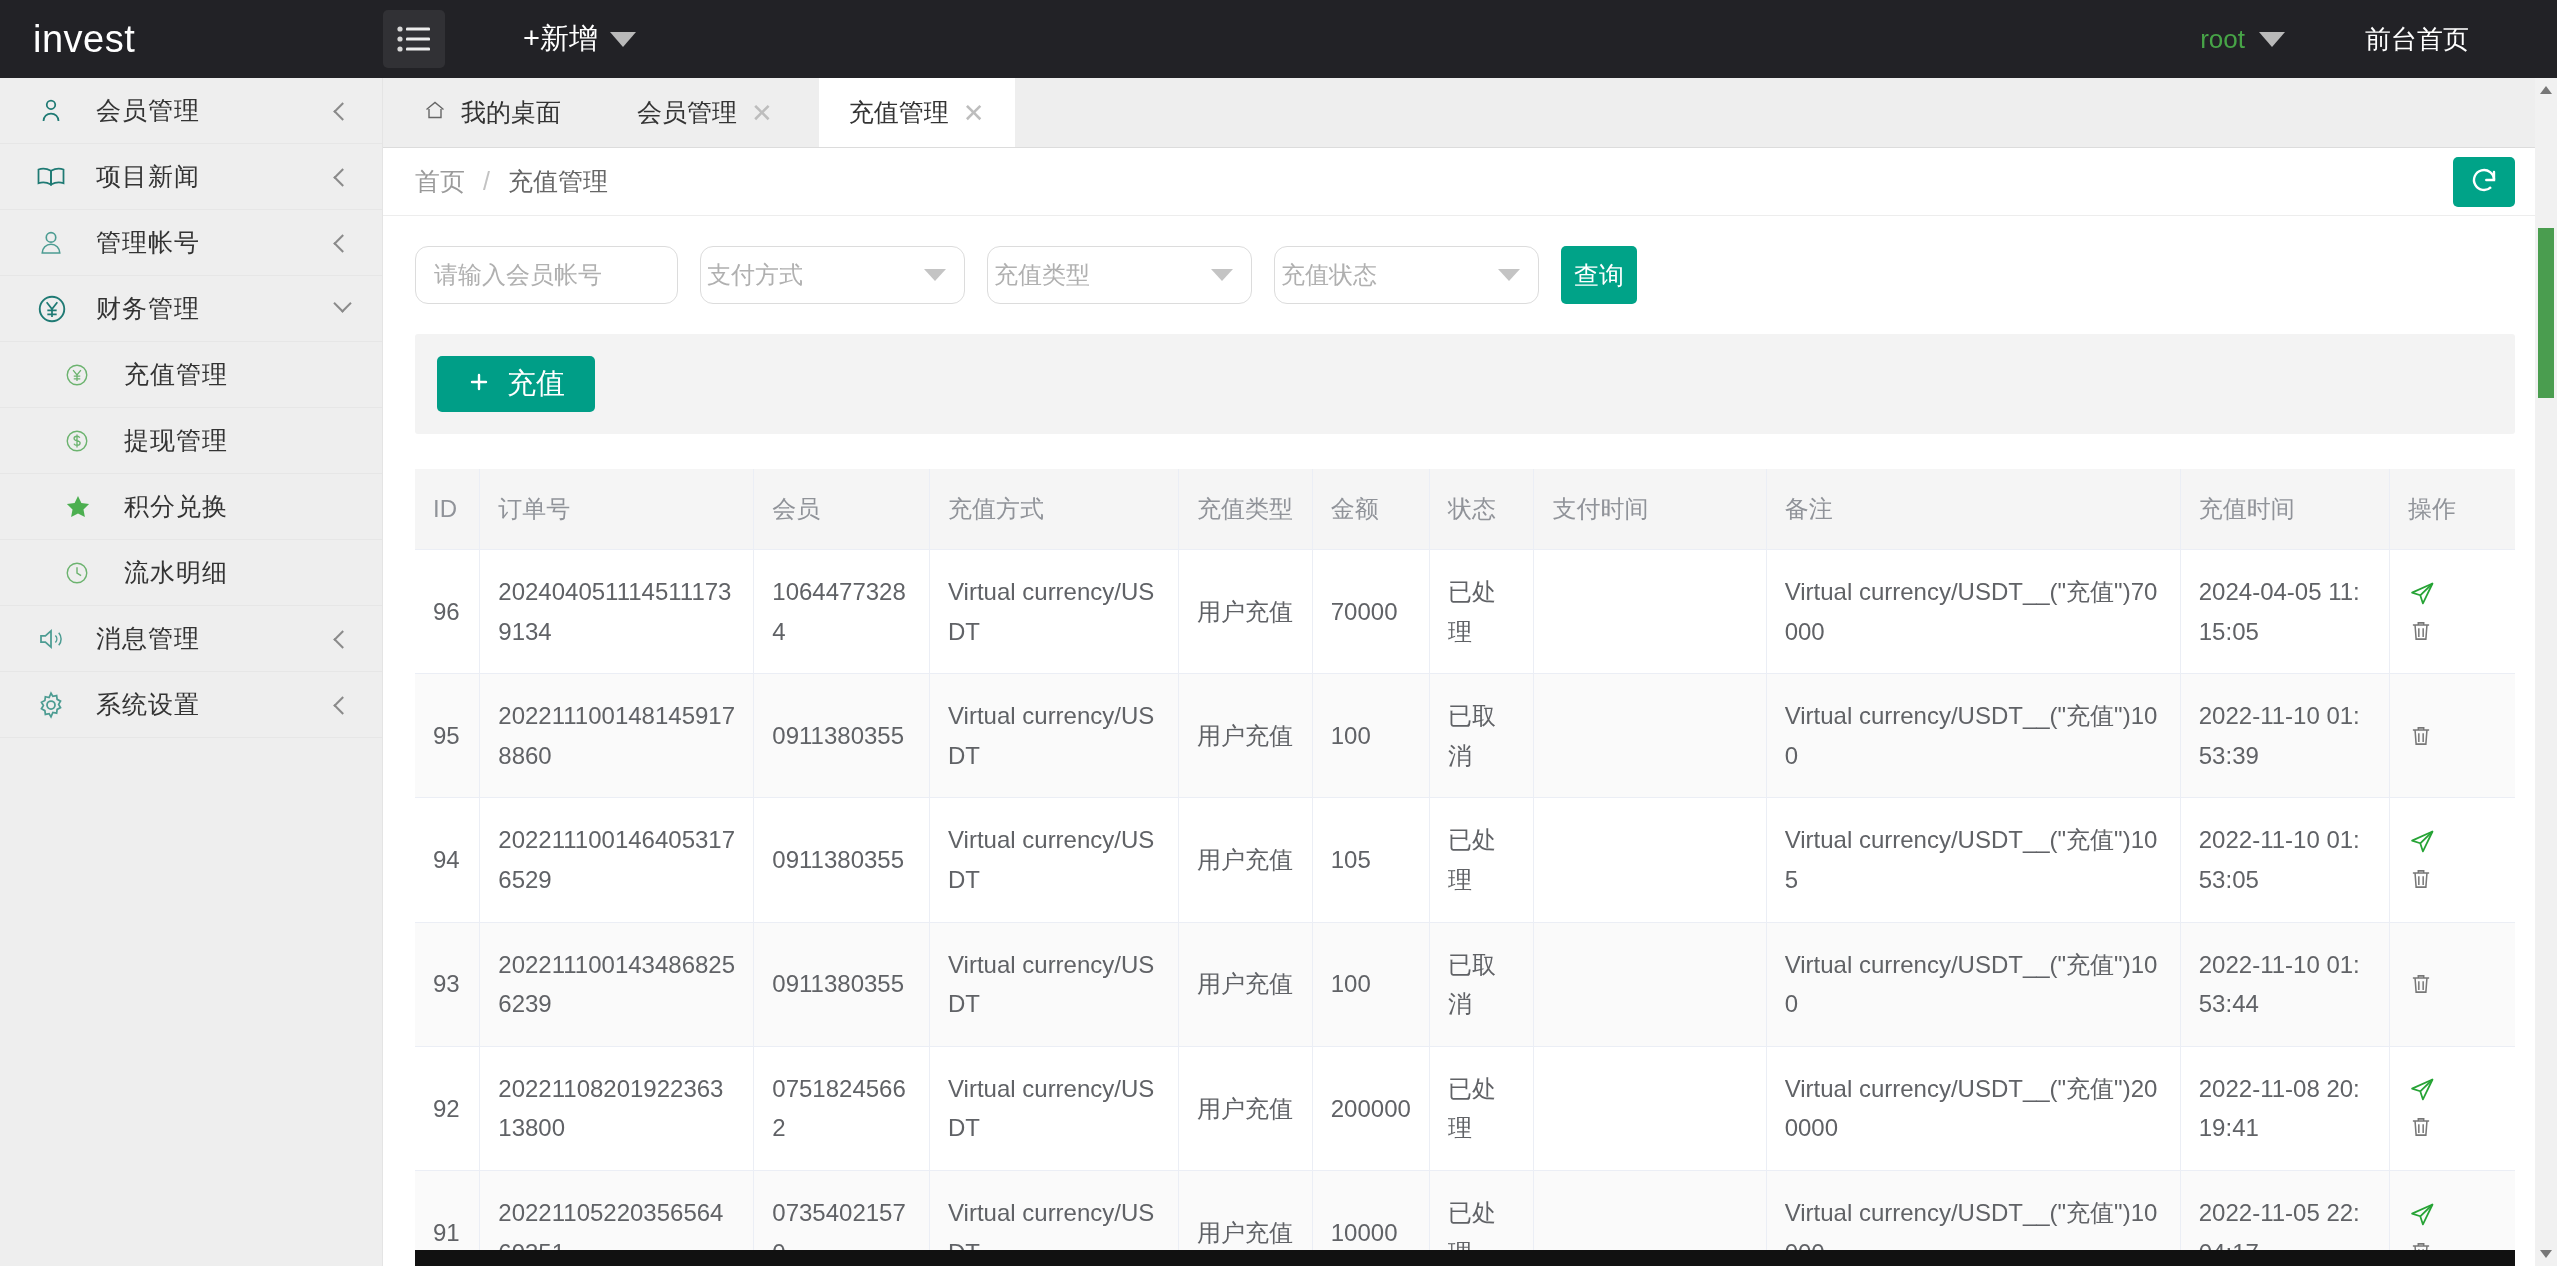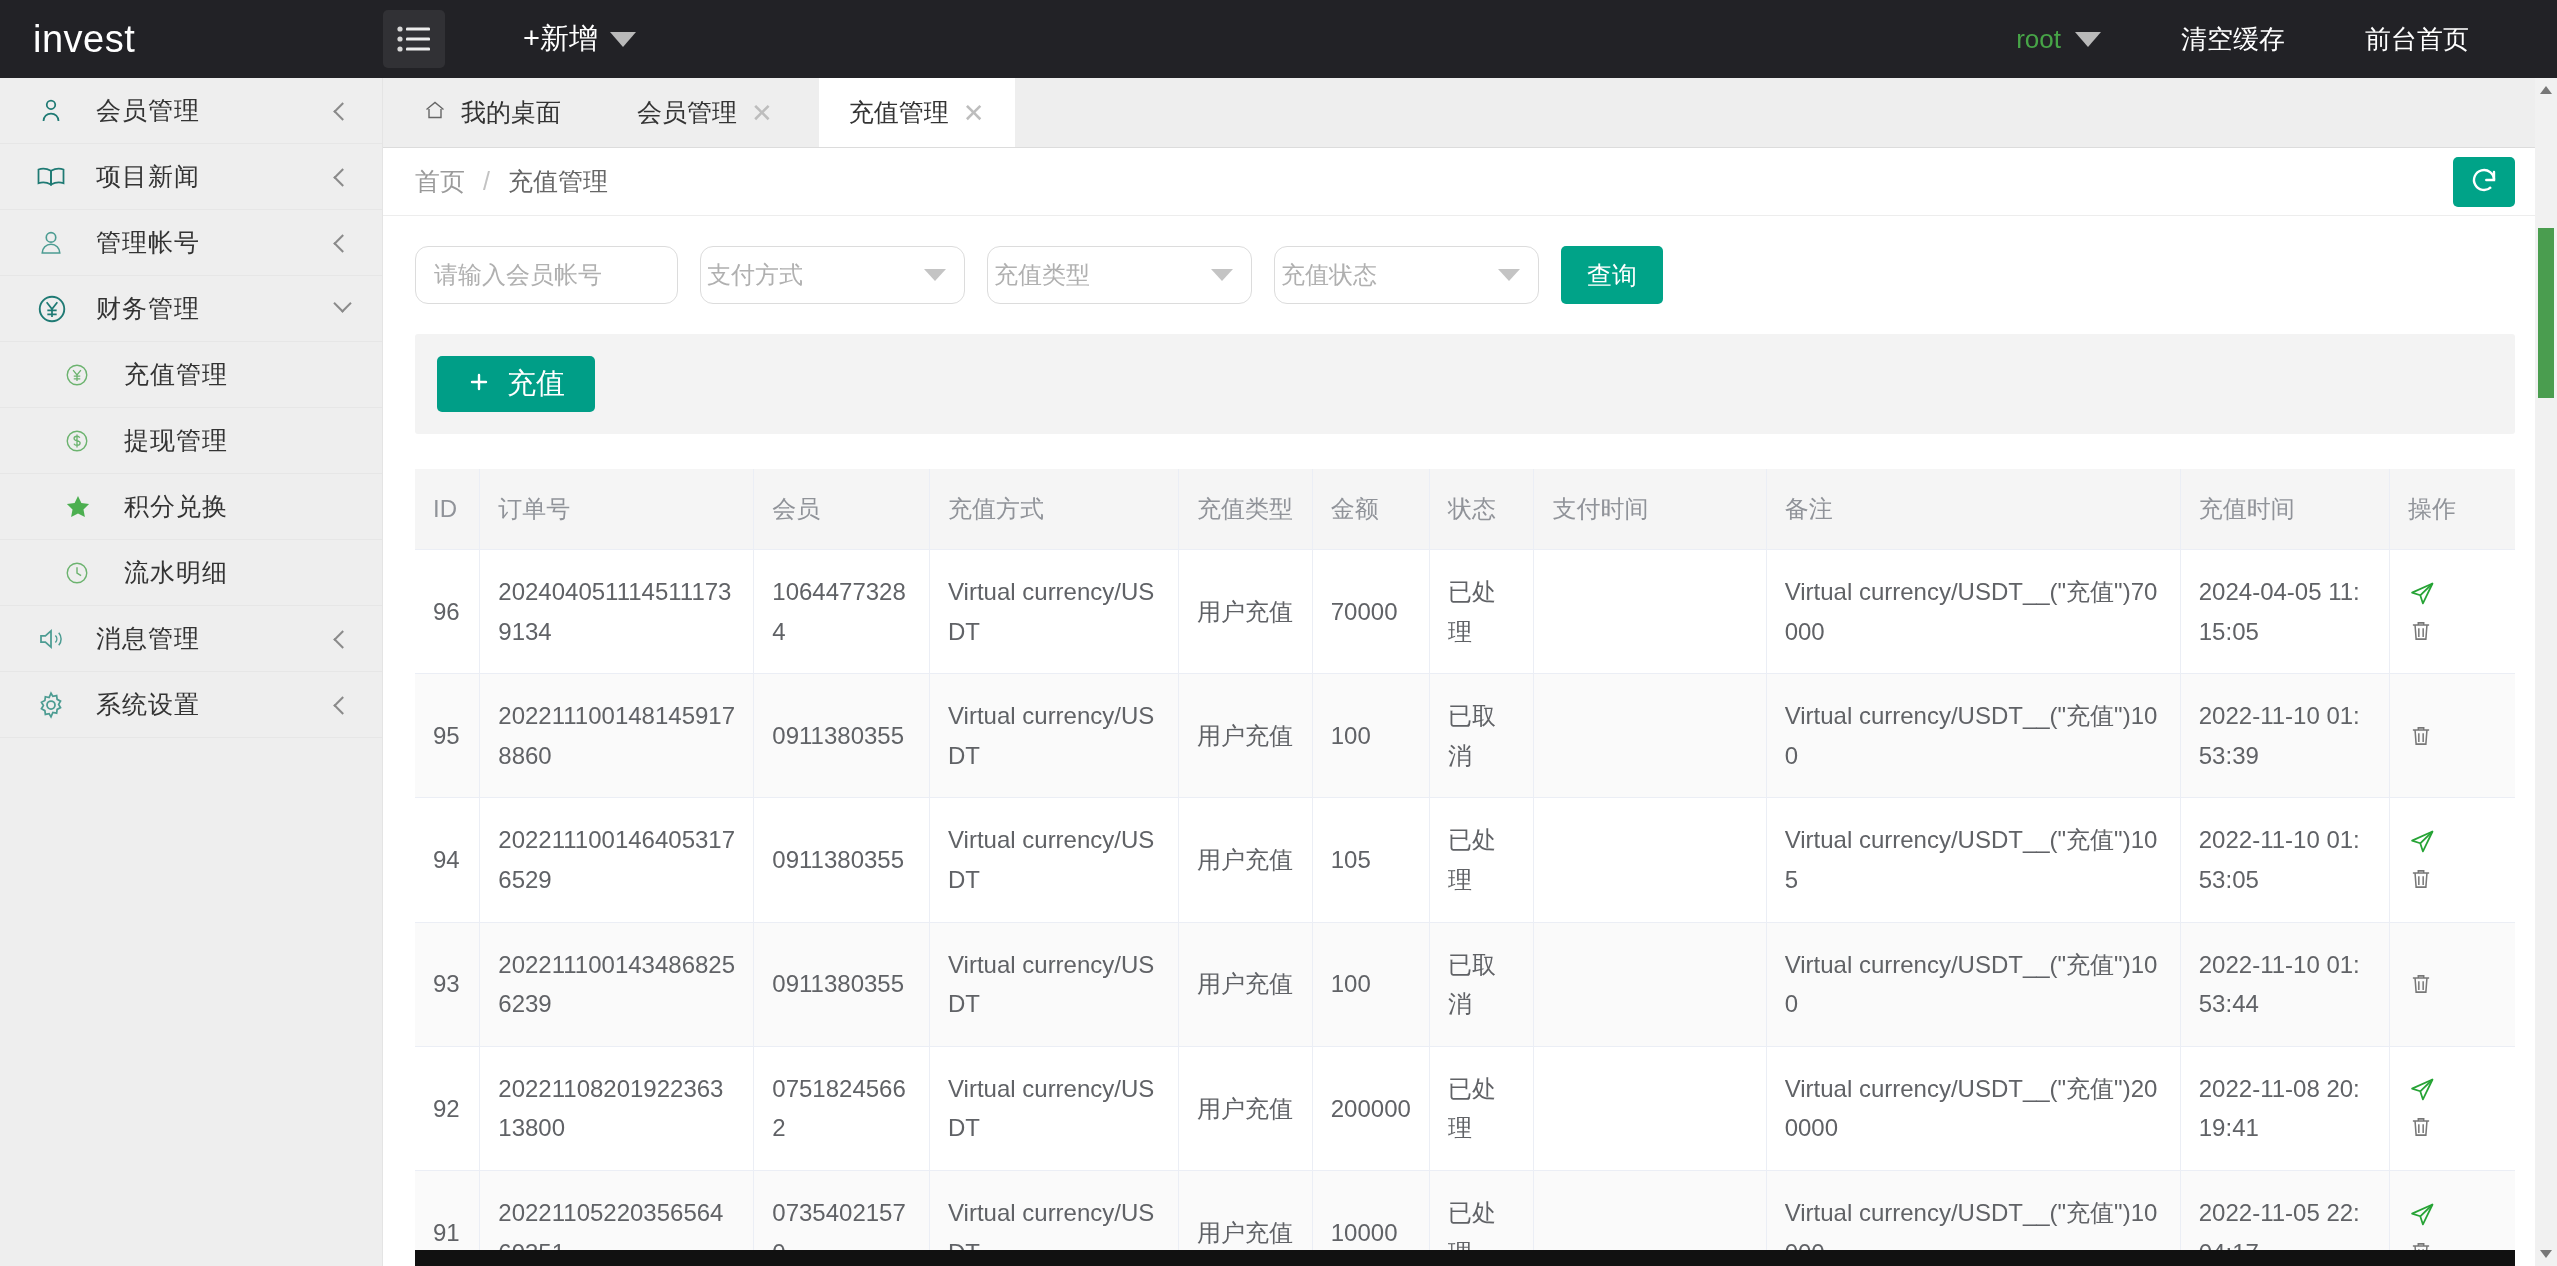--- a/index.html
+++ b/index.html
@@ -133,21 +133,21 @@
     display: flex; align-items: center; padding: 0 6px; cursor: pointer;
   }
   .f-select span { font-size: 24px; color: #b0b0b0; }
   .f-select .tri {
     position: absolute; right: 18px; top: 50%; transform: translateY(-50%);
     width: 0; height: 0; border-left: 11px solid transparent;
     border-right: 11px solid transparent; border-top: 12px solid #c4c4c4;
   }
   .btn-query {
     margin-left: 22px; height: 58px; background: #00a388; color: #fff;
-    border: none; border-radius: 5px; font-size: 25px; padding: 0 26px;
+    border: none; border-radius: 5px; font-size: 25px; padding: 0 13px;
     cursor: pointer; font-family: "Liberation Sans", sans-serif;
   }
 
   .toolbar {
     background: #f3f3f3; margin: 0 42px 0 32px; padding: 22px 0 22px 22px;
     border-radius: 3px;
   }
   .btn-add {
     height: 56px; background: #009e87; color: #fff; border: none; border-radius: 5px;
     font-size: 29px; padding: 0 30px; cursor: pointer; display: inline-flex;
@@ -224,23 +224,20 @@
       </svg>
     </div>
     <div class="addnew">
       <span>+新增</span>
       <span class="caret-down"></span>
     </div>
     <div class="topright">
       <div class="titem">
         <span class="user-name">root</span>
         <span class="caret-down"></span>
-      </div>
-      <div class="titem">
-        <span>清空缓存</span>
       </div>
       <div class="titem">
         <span>前台首页</span>
       </div>
     </div>
   </div>
 
   <div class="body">
 
     <div class="sidebar">

